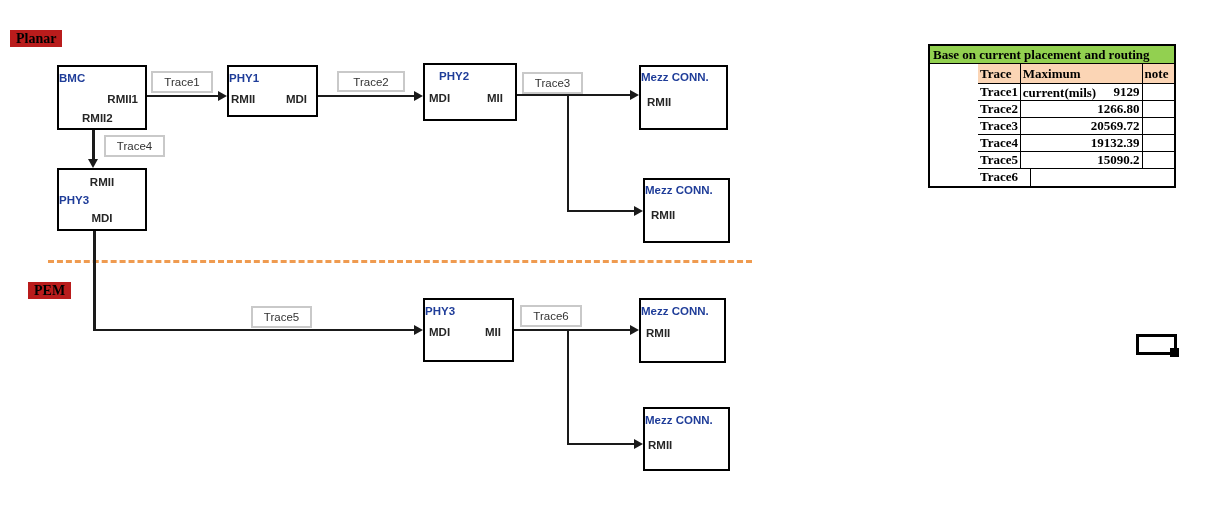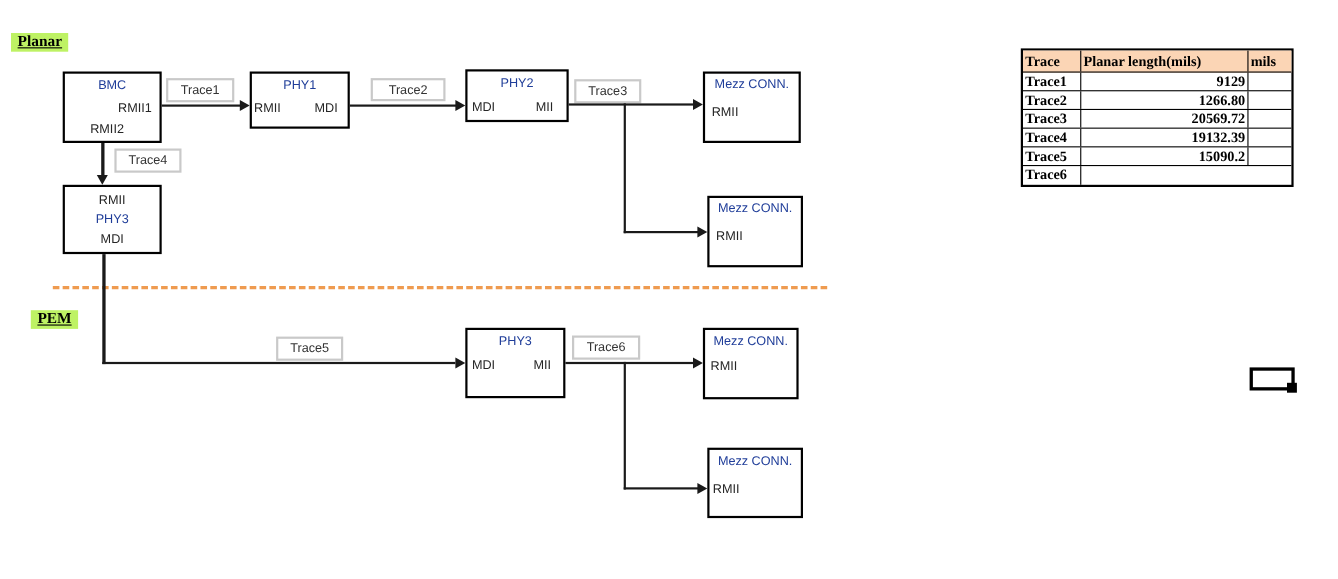--- a/index.html
+++ b/index.html
@@ -1,29 +1,29 @@
 <!DOCTYPE html>
 <html><head>
 <meta charset="utf-8">
 <style>
   * { margin:0; padding:0; box-sizing:border-box; }
   html,body { width:1216px; height:526px; background:#ffffff; overflow:hidden;
               font-family:"Liberation Sans", sans-serif; }
   #canvas { position:relative; width:1216px; height:526px; background:#fff; }
 
   
-  .hl-label { position:absolute; background:#bef264; color:#000;
+  .hl-label { position:absolute; background:#b91c1c; color:#000;
               font-family:"Liberation Serif", serif; font-weight:bold;
-              font-size:14px; line-height:17px; padding:0 6px;text-decoration:underline; }
+              font-size:14px; line-height:17px; padding:0 6px; }
 
   
   .node { position:absolute; border:2px solid #000; background:#fff; }
-  .node-title { position:absolute; width:100%; text-align:center;
-                color:#1F3D99; font-weight:normal; font-size:11.5px; }
-  .port { position:absolute; color:#262626; font-size:11.5px; white-space:nowrap; }
+  .node-title { position:absolute; width:100%; 
+                color:#1F3D99; font-weight:bold; font-size:11.5px; }
+  .port { position:absolute; color:#262626; font-size:11.5px; white-space:nowrap;font-weight:bold; }
 
   
   .trace-label { position:absolute; border:2px solid #c9c9c9; background:#fff;
                  color:#333; font-size:11.5px; display:flex; align-items:center;
                  justify-content:center; }
 
   
   .hline { position:absolute; height:2px; background:#1a1a1a; }
   .vline { position:absolute; width:2px;  background:#1a1a1a; }
   .vline-thick { position:absolute; width:3px; background:#1a1a1a; }
@@ -36,21 +36,21 @@
 
   
   .divider { position:absolute; border-top:3px dashed #EF9B50; }
 
   
   .tbl { position:absolute; left:928px; top:44px; width:248px;
          border:2px solid #000; background:#fff;
          font-family:"Liberation Serif", serif; font-weight:bold; font-size:13px; color:#000; }
   .tbl-title { background:#92D050; height:18px; line-height:18px;
                border-bottom:1px solid #000; padding-left:3px; white-space:nowrap; }
-  .trow { display:flex; height:17px; line-height:16px; border-bottom:1px solid #000; }
+  .trow { display:flex; height:17px; line-height:16px; border-bottom:1px solid #000;margin-left:48px; }
   .trow:last-child { border-bottom:none; }
   .trow.hdr { background:#FBD5B5; height:20px; line-height:19px; }
   .c1 { width:53px;  border-right:1px solid #000; padding-left:2px; }
   .c2 { width:152px; border-right:1px solid #000; padding:0 2px; }
   .c2.num { text-align:right; }
   .c3 { width:39px; padding-left:2px; }
 
   
   .mini-rect { position:absolute; left:1136px; top:334px; width:41px; height:21px;
                border:3px solid #000; background:#fff; }
@@ -72,21 +72,21 @@
     <span class="port" style="right:7px; top:26px;">RMII1</span>
     <span class="port" style="left:23px; top:45px;">RMII2</span>
   </div>
 
   <div class="node" style="left:227px; top:65px; width:91px; height:52px;">
     <div class="node-title" style="top:5px;">PHY1</div>
     <span class="port" style="left:2px; top:26px;">RMII</span>
     <span class="port" style="right:9px; top:26px;">MDI</span>
   </div>
 
-  <div class="node" style="left:423px; top:63px; width:94px; height:48px;">
+  <div class="node" style="left:423px; top:63px; width:94px; height:58px;padding-left:14px;">
     <div class="node-title" style="top:5px;">PHY2</div>
     <span class="port" style="left:4px; top:27px;">MDI</span>
     <span class="port" style="right:12px; top:27px;">MII</span>
   </div>
 
   <div class="node" style="left:639px; top:65px; width:89px; height:65px;">
     <div class="node-title" style="top:4px;">Mezz CONN.</div>
     <span class="port" style="left:6px; top:29px;">RMII</span>
   </div>
 
@@ -143,24 +143,25 @@
   <div class="hline" style="left:93px; top:329px; width:321px;"></div>
   <div class="arr-r" style="left:414px; top:325px;"></div>
 
   <div class="hline" style="left:514px; top:329px; width:117px;"></div>
   <div class="arr-r" style="left:630px; top:325px;"></div>
   <div class="vline" style="left:567px; top:329px; height:116px;"></div>
   <div class="hline" style="left:567px; top:443px; width:68px;"></div>
   <div class="arr-r" style="left:634px; top:439px;"></div>
 
   <div class="tbl">
+    <div class="tbl-title">Base on current placement and routing</div>
     <div class="trow hdr">
       <div class="c1">Trace</div>
-      <div class="c2">Planar length(mils)</div>
-      <div class="c3">mils</div>
+      <div class="c2">Maximum current(mils)</div>
+      <div class="c3">note</div>
     </div>
     <div class="trow">
       <div class="c1">Trace1</div>
       <div class="c2 num">9129</div>
       <div class="c3"></div>
     </div>
     <div class="trow">
       <div class="c1">Trace2</div>
       <div class="c2 num">1266.80</div>
       <div class="c3"></div>

